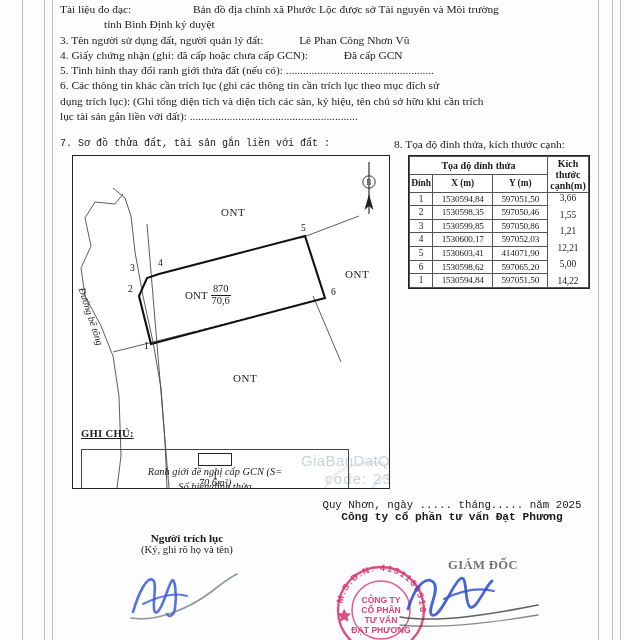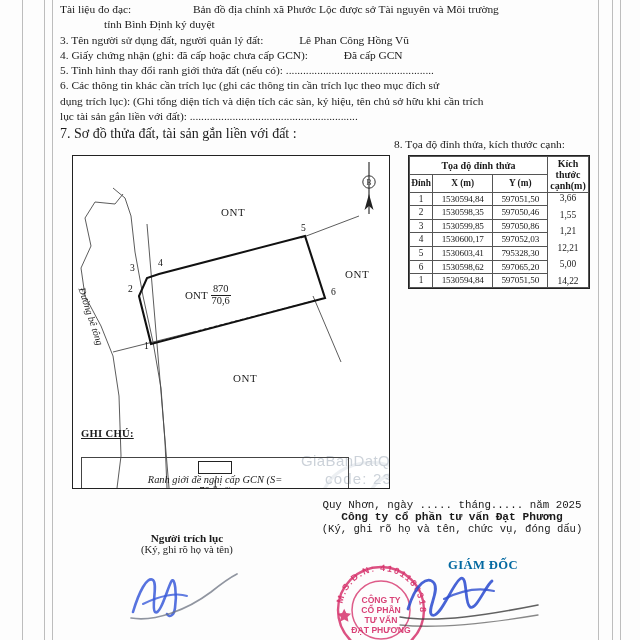--- a/index.html
+++ b/index.html
@@ -45,23 +45,24 @@
   .hline { white-space: nowrap; }
   .indent-1 { padding-left: 44px; }
   .gap-lg { display: inline-block; width: 56px; }
   .gap-md { display: inline-block; width: 30px; }
   .dots { letter-spacing: 0px; }
 
   
   #cap7 {
     position: absolute;
     left: 60px;
-    top: 126px;
-    font-size: 14px;
+    top: 138px;
+    font-size: 10px;
     white-space: nowrap;
+    font-family: Liberation Mono, monospace;
   }
   #cap8 {
     position: absolute;
     left: 394px;
     top: 138px;
     font-size: 11.4px;
     white-space: nowrap;
   }
 
   
@@ -130,21 +131,21 @@
     left: 8px;
     top: 272px;
     width: 268px;
     font-size: 10.4px;
   }
   #legend-title {
     font-weight: bold;
     text-decoration: underline;
     letter-spacing: 0.3px;
     font-size: 10.6px;
-    margin-bottom: 18px;
+    margin-bottom: 10px;
   }
   #legend-box {
     border: 1px solid #444;
     padding: 3px 4px 2px 4px;
   }
   .legend-row {
     display: flex;
     align-items: center;
     height: 17px;
     flex-direction: column;
@@ -225,21 +226,21 @@
   .sig-bold { font-weight: bold; }
   .sig-note { font-size: 10.6px; }
   .sig-date { font-size: 10.8px; }
 
   #giamdoc {
     position: absolute;
     left: 448px;
     top: 558px;
     font-weight: bold;
     font-size: 12.6px;
-    color: #0369a1;
+    color: #737373;
     letter-spacing: 0.4px;
   }
 
   
   #seal {
     position: absolute;
     left: 329px;
     top: 558px;
     width: 104px;
     height: 104px;
@@ -292,21 +293,21 @@
       <span>Tài liệu đo đạc:</span>
       <span class="gap-lg"></span>
       <span>Bản đồ địa chính xã Phước Lộc được sở Tài nguyên và Môi trường</span>
     </div>
     <div class="hline indent-1">
       <span>tỉnh Bình Định ký duyệt</span>
     </div>
     <div class="hline">
       <span>3. Tên người sử dụng đất, người quản lý đất:</span>
       <span class="gap-md"></span>
-      <span>Lê Phan Công Hồng Vũ</span>
+      <span>Lê Phan Công Nhơn Vũ</span>
     </div>
     <div class="hline">
       <span>4. Giấy chứng nhận (ghi: đã cấp hoặc chưa cấp GCN):</span>
       <span class="gap-md"></span>
       <span>Đã cấp GCN</span>
     </div>
     <div class="hline">
       <span>5. Tình hình thay đổi ranh giới thửa đất (nếu có):</span>
       <span class="dots">....................................................</span>
     </div>
@@ -443,21 +444,21 @@
           <td class="c-y">597050,86</td>
         </tr>
         <tr>
           <td class="c-dinh">4</td>
           <td class="c-x">1530600,17</td>
           <td class="c-y">597052,03</td>
         </tr>
         <tr>
           <td class="c-dinh">5</td>
           <td class="c-x">1530603,41</td>
-          <td class="c-y">795328,30</td>
+          <td class="c-y">414071,90</td>
         </tr>
         <tr>
           <td class="c-dinh">6</td>
           <td class="c-x">1530598,62</td>
           <td class="c-y">597065,20</td>
         </tr>
         <tr>
           <td class="c-dinh">1</td>
           <td class="c-x">1530594,84</td>
           <td class="c-y">597051,50</td>
@@ -467,21 +468,20 @@
   </div>
 
   <div id="sig-left">
     <div class="sig-bold">Người trích lục</div>
     <div class="sig-note">(Ký, ghi rõ họ và tên)</div>
   </div>
 
   <div id="sig-right">
     <div class="sig-date">Quy Nhơn, ngày  ..... tháng..... năm 2025</div>
     <div class="sig-bold">Công ty cổ phần tư vấn Đạt Phương</div>
-    <div class="sig-note">(Ký, ghi rõ họ và tên, chức vụ, đóng dấu)</div>
   </div>
 
   <div id="giamdoc">GIÁM ĐỐC</div>
 
   <div id="seal">
     <svg width="104" height="104" viewBox="0 0 104 104">
       <defs>
         <path id="ringpath" d="M 52,52 m -39,0 a 39,39 0 1,1 78,0 a 39,39 0 1,1 -78,0"></path>
       </defs>
       <circle cx="52" cy="52" r="43" fill="none" stroke="#d6336c" stroke-width="2.4" opacity="0.85"></circle>

